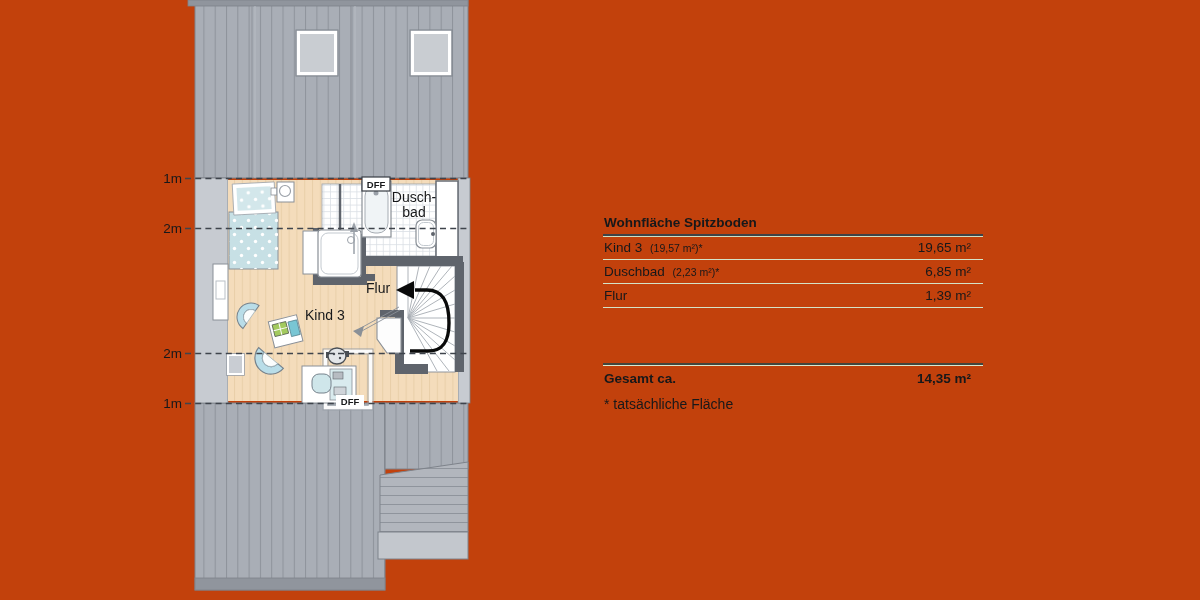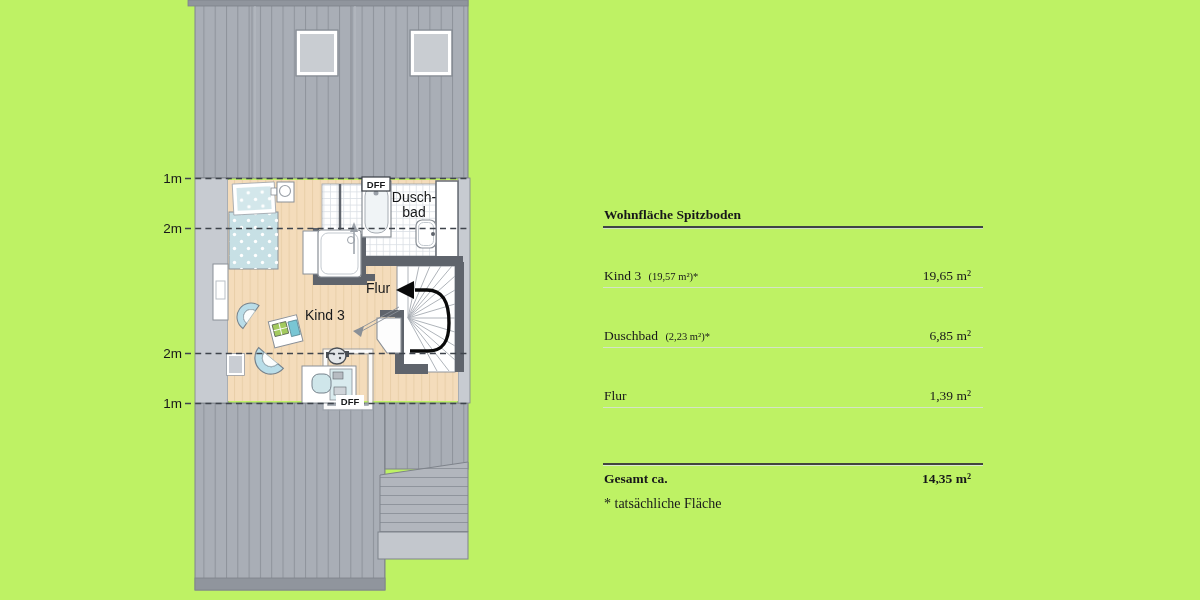--- a/index.html
+++ b/index.html
@@ -1,29 +1,29 @@
 <!DOCTYPE html>
 <html><head>
 <meta charset="utf-8">
 <style>
   html,body{margin:0;padding:0;background:#ffffff;}
-  .canvas{position:relative;width:1200px;height:600px;background:#bef264;overflow:hidden;
+  .canvas{position:relative;width:1200px;height:600px;background:#c2410c;overflow:hidden;
           font-family:"Liberation Sans",sans-serif;}
   .plan-svg{position:absolute;left:0;top:0;}
   svg text{font-family:"Liberation Sans",sans-serif;fill:#17181a;}
   .lbl-room{font-size:14px;}
   .lbl-meas{font-size:13.5px;text-anchor:end;}
   .lbl-dff{font-size:9.5px;font-weight:bold;text-anchor:middle;}
 
-  .area-table{position:absolute;left:603px;top:207px;width:380px;color:#17181a;font-family:Liberation Serif, serif;}
+  .area-table{position:absolute;left:603px;top:215px;width:380px;color:#17181a;}
   .t-title{font-size:13.5px;font-weight:bold;line-height:15px;padding:0 0 4px 1px;
            border-bottom:2px solid #3f4347;box-shadow:0 1px 0 #cfe0c4;}
   .t-row{display:flex;justify-content:space-between;align-items:baseline;
          padding:4px 12px 3px 1px;border-bottom:1px solid #d4e3c8;font-size:13.5px;line-height:15px;}
-  .t-name{white-space:nowrap;margin-top:36px;}
+  .t-name{white-space:nowrap;}
   .t-note{font-size:10.5px;margin-left:4px;}
   .t-val{white-space:nowrap;}
   .t-spacer{height:55px;}
   .t-total{display:flex;justify-content:space-between;align-items:flex-end;position:relative;
            border-top:2px solid #42463e;padding:6px 12px 6px 1px;font-weight:bold;
            font-size:13.5px;line-height:15px;}
   .t-total::before{content:"";position:absolute;left:0;right:0;top:0;height:1px;background:#dcead0;}
   .t-foot{margin-top:4px;font-size:14px;padding-left:1px;}
 </style>
 </head>

